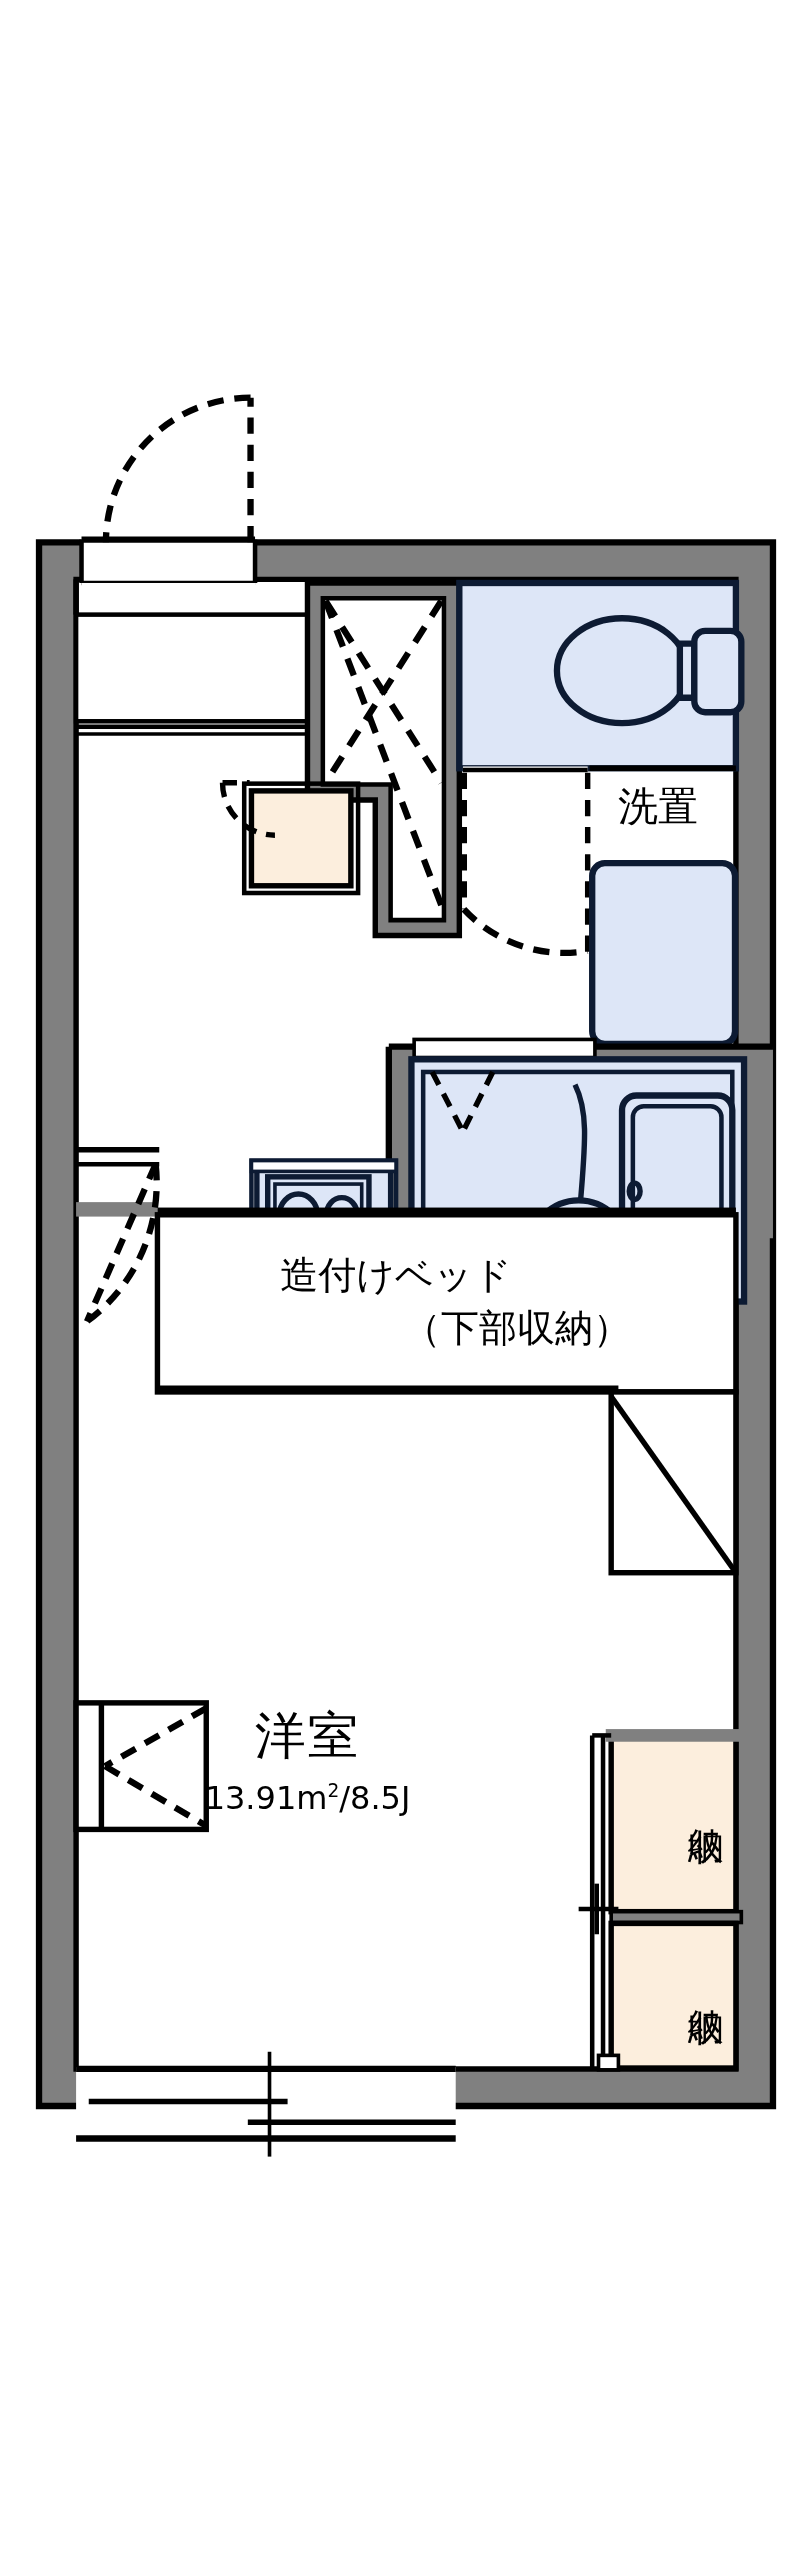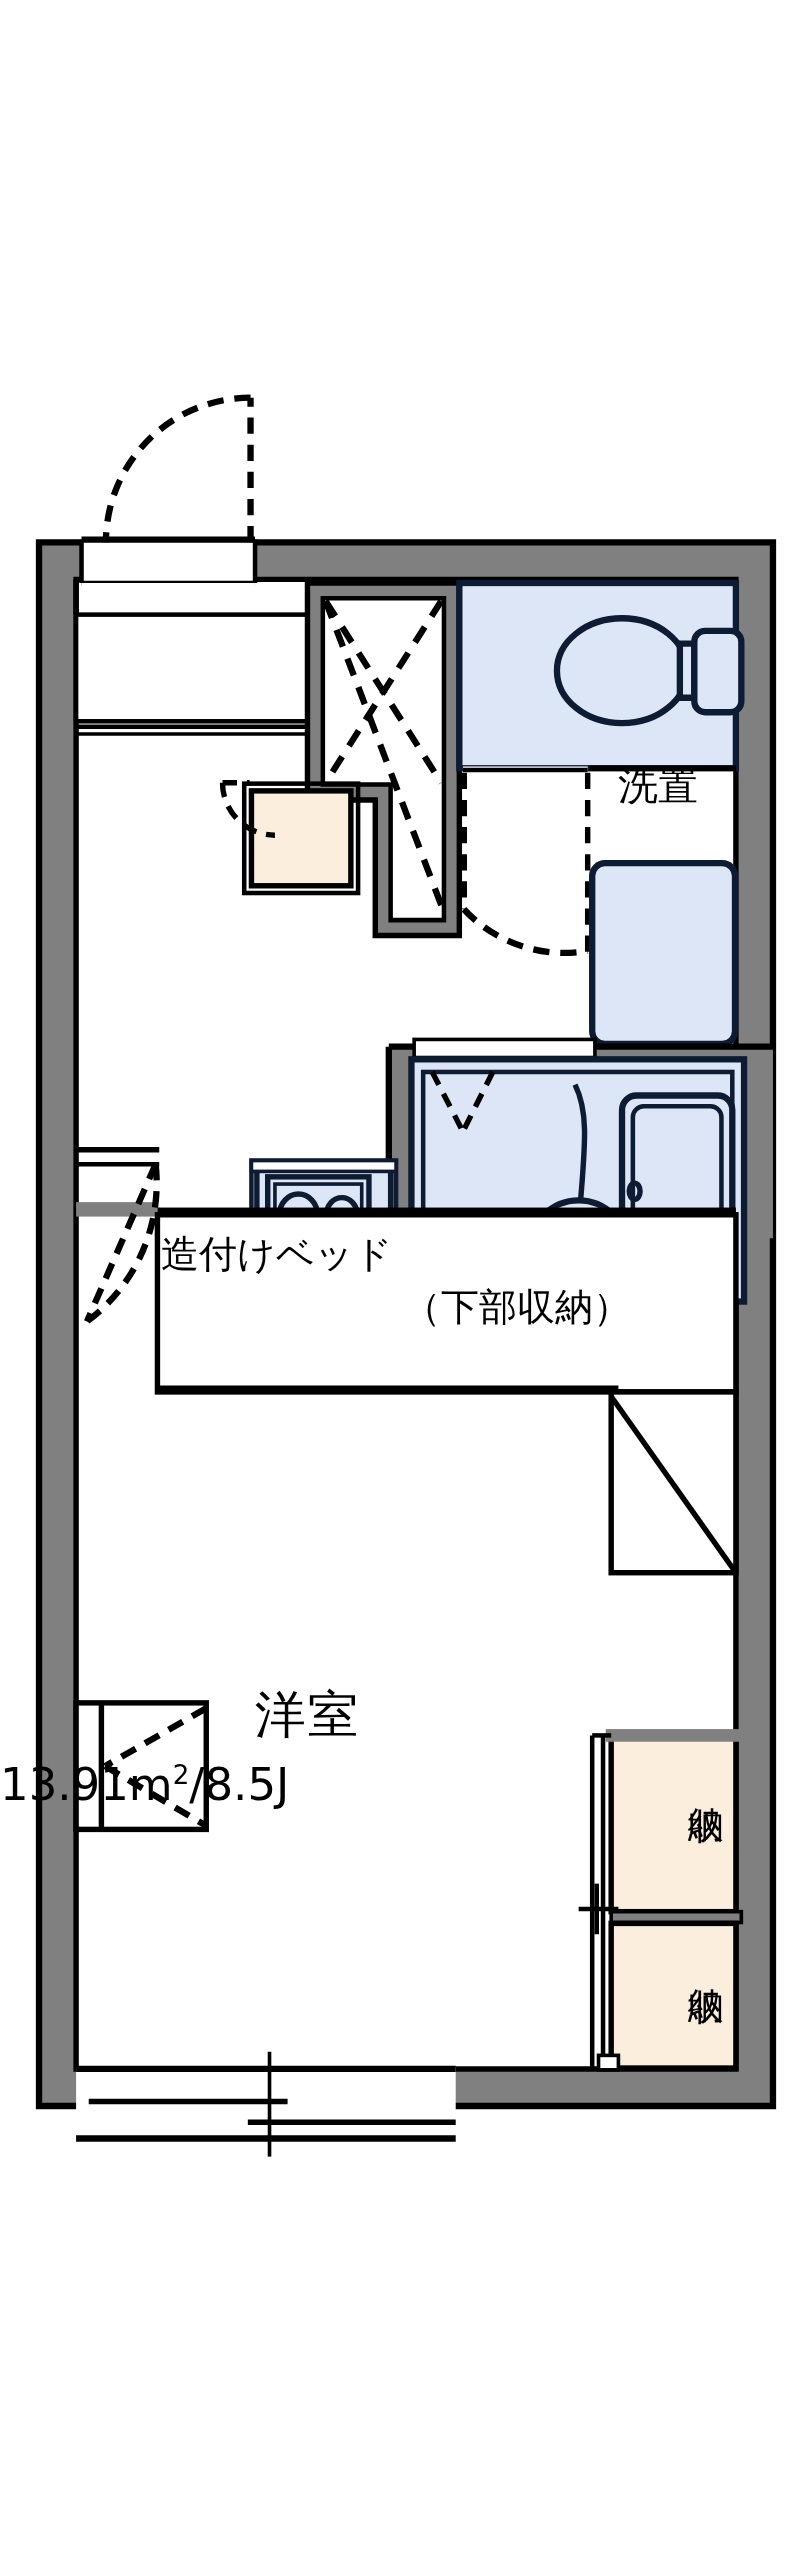--- a/index.html
+++ b/index.html
@@ -1,22 +1,22 @@
 <!DOCTYPE html>
 <html style="font-size:14.5px"><head>
 <meta charset="utf-8">
 <style>
   html,body{margin:0;padding:0;background:#ffffff;}
   body{font-family:"Liberation Sans","DejaVu Sans",sans-serif;}
   #stage{position:relative;width:812px;height:2576px;background:#ffffff;overflow:hidden;}
   #plan{position:absolute;left:0;top:0;width:812px;height:2576px;}
-  .lbl{position:absolute;color:#000;white-space:nowrap;font-family:"DejaVu Sans","Liberation Sans",sans-serif;}
+  .lbl{position:absolute;color:#000;white-space:nowrap;font-family:"DejaVu Sans","Liberation Sans",sans-serif;margin-top:21px;}
   #lbl-room-name{left:0;top:1681px;width:615px;text-align:center;font-size:51px;letter-spacing:1.8px;}
-  #lbl-room-area{left:0;top:1758px;width:615px;text-align:left;font-size:45px;letter-spacing:0px;}
-  #lbl-bed-1{left:161px;top:1229px;width:470px;text-align:left;font-size:38px;}
+  #lbl-room-area{left:0;top:1758px;width:615px;text-align:center;font-size:32px;letter-spacing:0px;}
+  #lbl-bed-1{left:161px;top:1229px;width:470px;text-align:center;font-size:38px;}
   #lbl-bed-2{left:161px;top:1282px;width:470px;text-align:right;font-size:38px;}
   #lbl-washer{left:604px;top:764px;width:108px;text-align:center;font-size:40px;line-height:1.05;}
   .vlabel{writing-mode:vertical-rl;text-orientation:upright;font-size:36px;line-height:1.05;}
   #lbl-closet-1{left:687px;top:1779px;}
   #lbl-closet-2{left:687px;top:1960px;}
   sup{font-size:0.58em;vertical-align:super;}
 </style>
 </head>
 <body>
 

